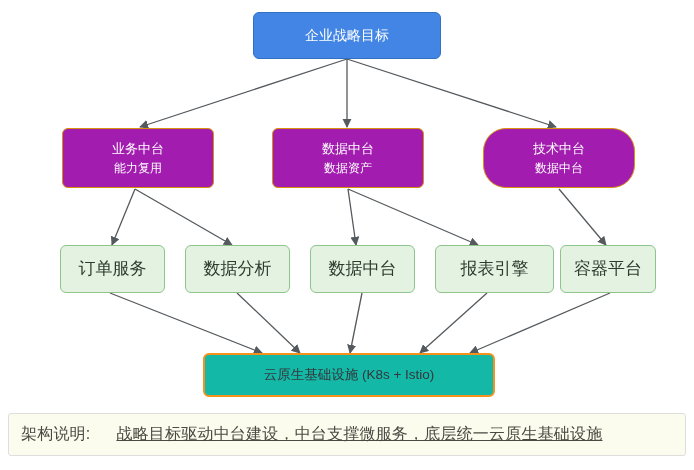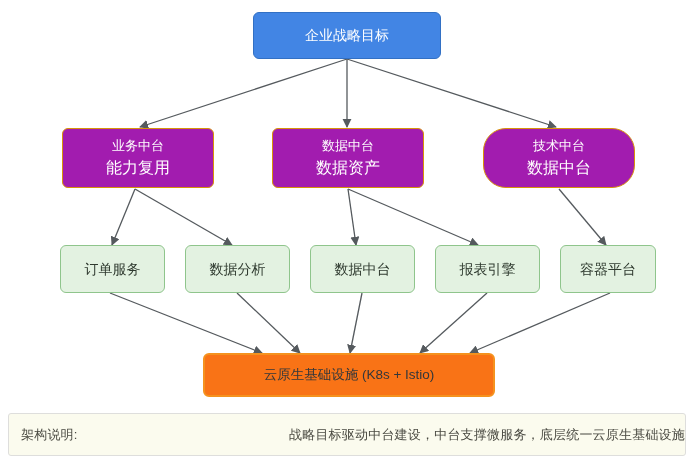--- a/index.html
+++ b/index.html
@@ -44,58 +44,58 @@
     color: #ffffff;
     font-size: 14px;
   }
   .node-mid {
     background: #a21caf;
     border: 1px solid #d8920a;
     color: #ffffff;
     font-size: 13px;
   }
   .node-mid .line2 {
-    font-size: 16px;
+    font-size: 12px;
     margin-top: 3px;
   }
   .node-svc {
     background: #e3f2e1;
     border: 1px solid #8fc58c;
     color: #2f3a2f;
-    font-size: 14px;
+    font-size: 17px;
   }
   .node-base {
-    background: #f97316;
+    background: #14b8a6;
     border: 2px solid #f5921e;
     color: #33373b;
     font-size: 13.5px;
   }
   .footer-box {
     position: absolute;
     left: 8px;
     top: 413px;
     width: 678px;
     height: 43px;
     box-sizing: border-box;
     background: #fbfbee;
     border: 1px solid #dededc;
     border-radius: 3px;
     display: flex;
     align-items: center;
     color: #4a4a42;
-    font-size: 13px;
-    justify-content: space-between;
+    font-size: 16px;
   }
   .footer-label {
     margin-left: 12px;
     letter-spacing: 0.2px;
   }
   .footer-text {
-    margin-left: 39px;
+    margin-left: 26px;
     letter-spacing: 0.2px;
+    text-decoration: underline;
   }
 </style>
 </head>
 <body>
 
 <div id="canvas">
 
   <svg id="edges" viewBox="0 0 694 470">
     <defs>
       <marker id="arrow" viewBox="0 0 10 10" refX="9" refY="5" markerWidth="7" markerHeight="7" orient="auto-start-reverse">
@@ -145,21 +145,21 @@
   </div>
 
   <div class="node node-svc" style="left:185px; top:245px; width:105px; height:48px;">
     <span>数据分析</span>
   </div>
 
   <div class="node node-svc" style="left:310px; top:245px; width:105px; height:48px;">
     <span>数据中台</span>
   </div>
 
-  <div class="node node-svc" style="left:435px; top:245px; width:105px; height:48px;">
+  <div class="node node-svc" style="left:435px; top:245px; width:119px; height:48px;">
     <span>报表引擎</span>
   </div>
 
   <div class="node node-svc" style="left:560px; top:245px; width:96px; height:48px;">
     <span>容器平台</span>
   </div>
 
   <div class="node node-base" style="left:203px; top:353px; width:292px; height:44px;">
     <span>云原生基础设施 (K8s + Istio)</span>
   </div>

